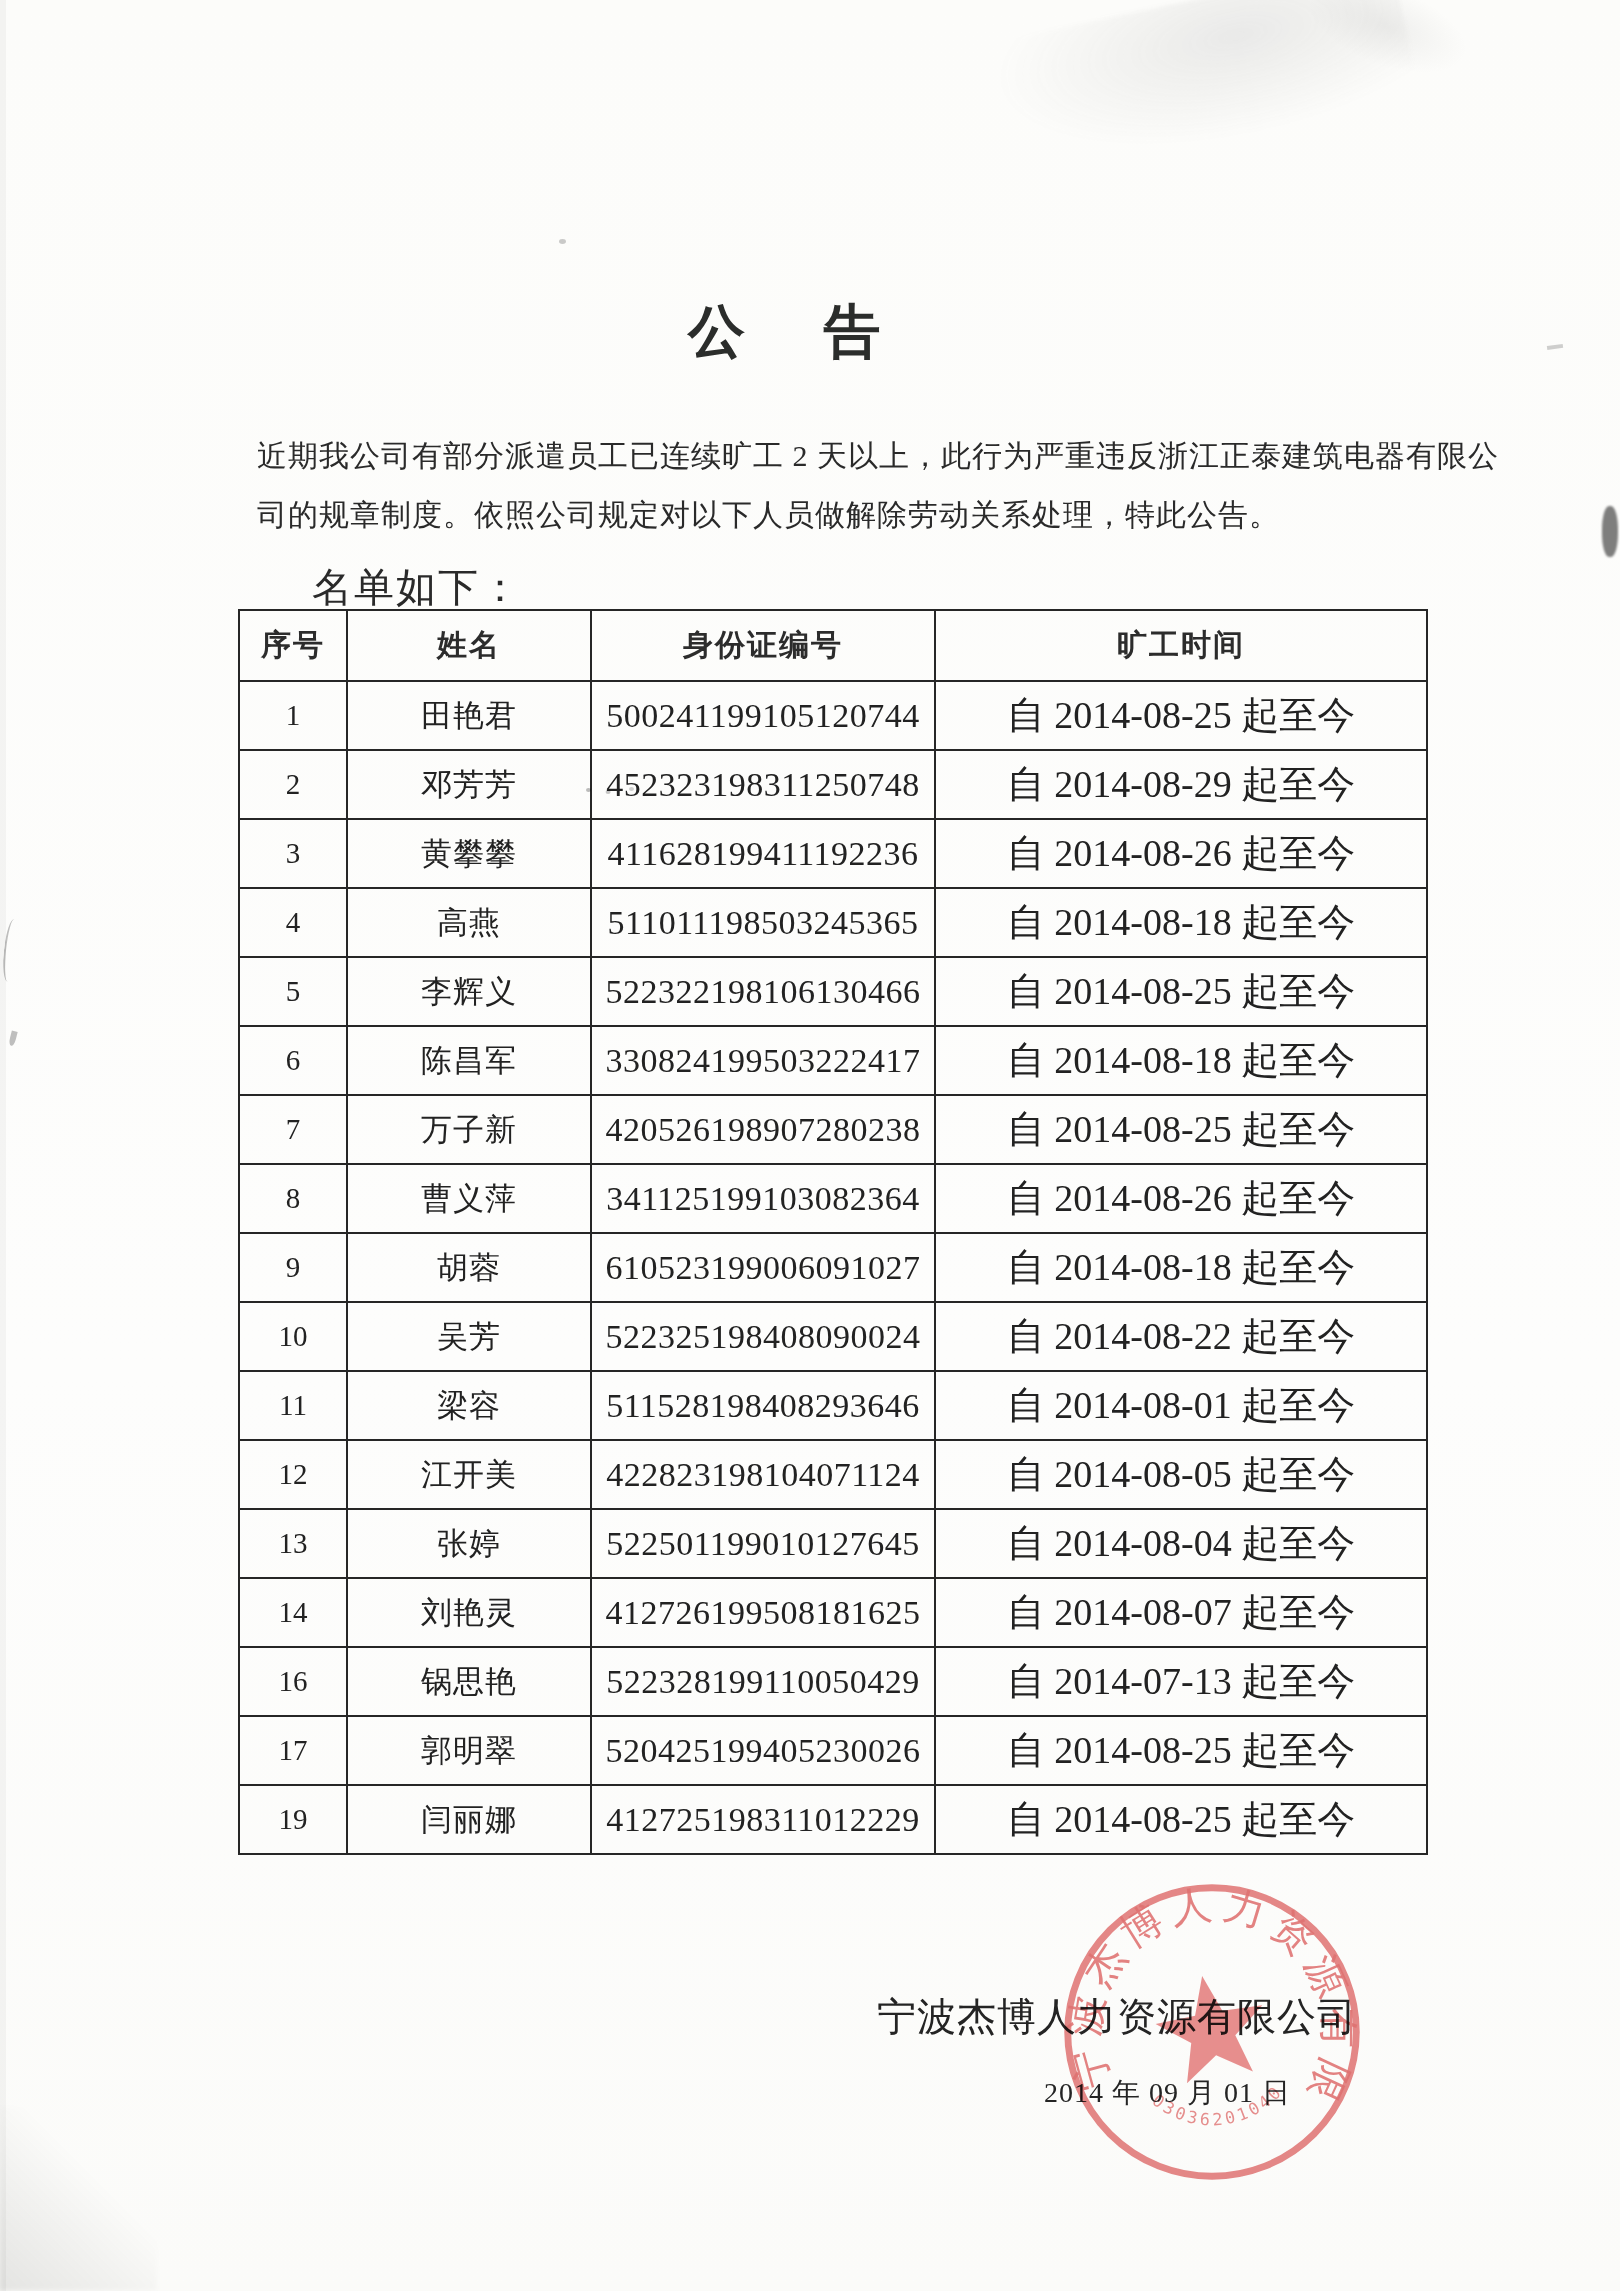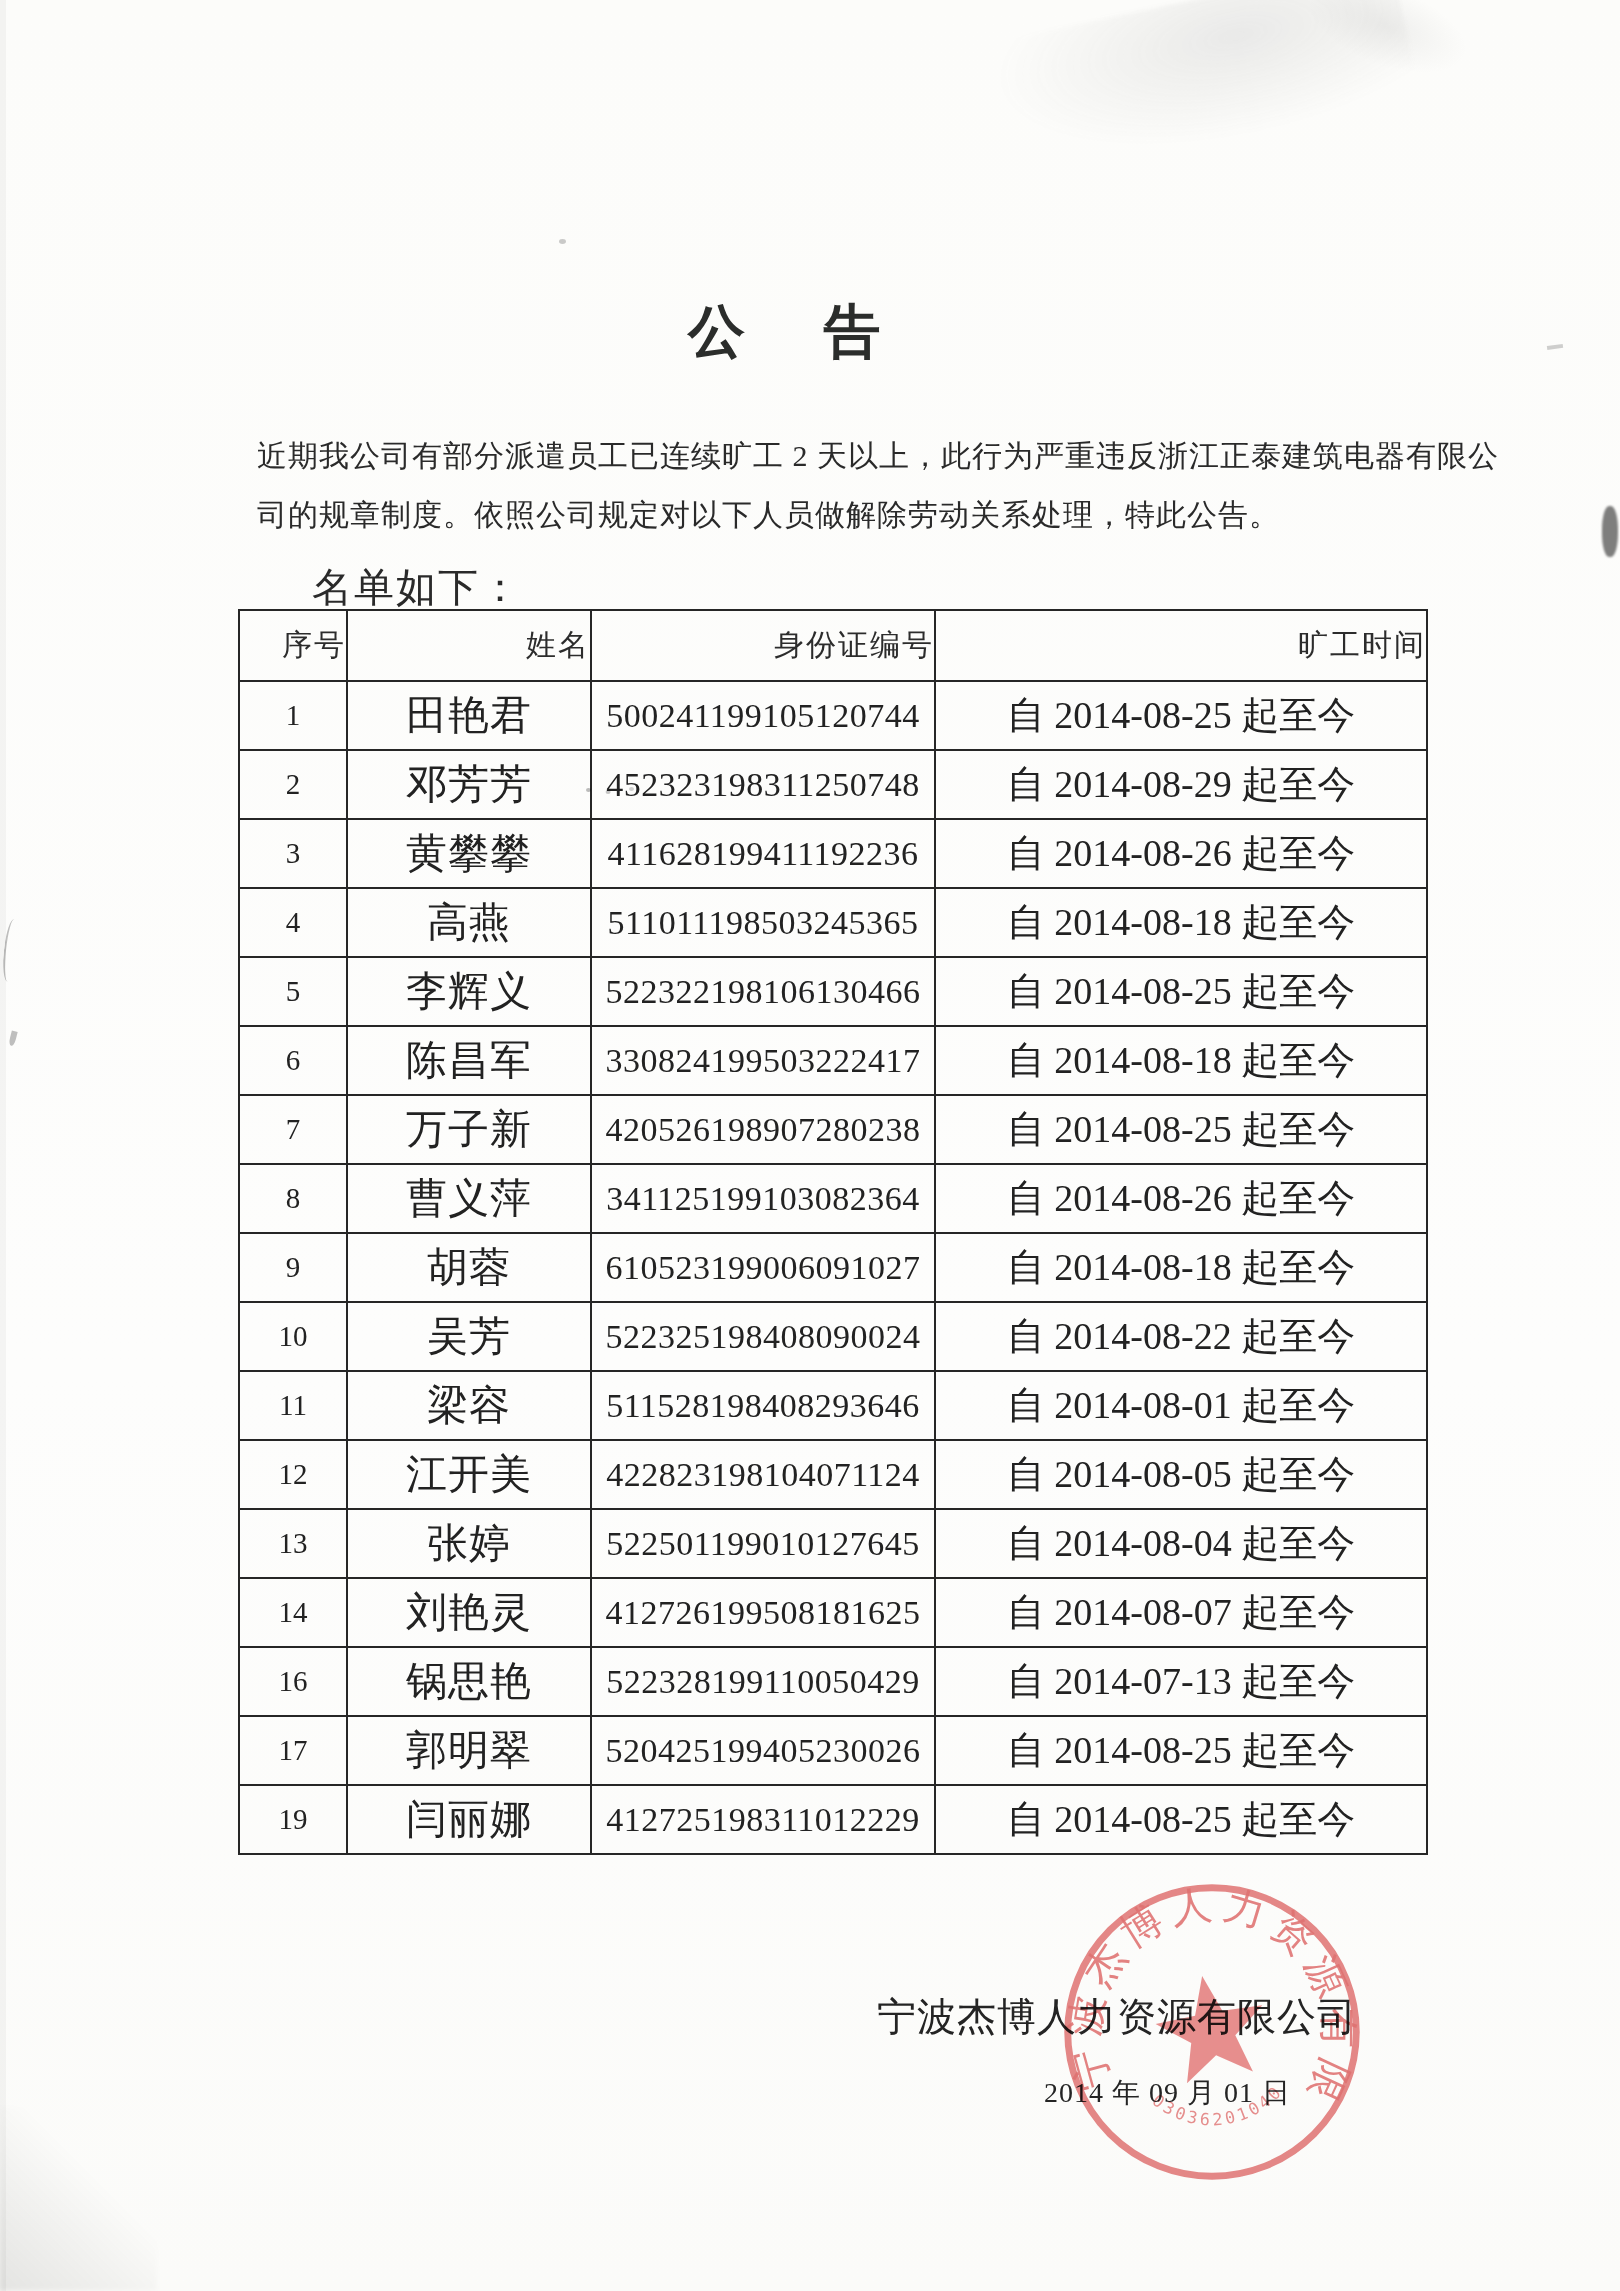--- a/index.html
+++ b/index.html
@@ -31,24 +31,24 @@
   }
   table.roster col.w0{width:108px;}
   table.roster col.w1{width:244px;}
   table.roster col.w2{width:344px;}
   table.roster col.w3{width:492px;}
   table.roster th,table.roster td{
     border:2px solid #262626;
     text-align:center;vertical-align:middle;
     padding:0;overflow:hidden;white-space:nowrap;
   }
-  table.roster th{height:69px;font-size:30px;font-weight:400;letter-spacing:2px;color:#2c2c2c;text-align:right;}
+  table.roster th{height:69px;font-size:30px;font-weight:700;letter-spacing:2px;color:#2c2c2c;}
   table.roster td{height:67px;color:#222;}
   table.roster td.c0{font-size:29px;}
-  table.roster td.c1{font-size:41px;letter-spacing:1px;}
+  table.roster td.c1{font-size:31px;letter-spacing:1px;}
   table.roster td.c2{font-size:34px;letter-spacing:0.5px;}
   table.roster td.c3{font-size:38px;font-family:Liberation Serif, serif;}
   
   .sig-company{position:absolute;left:877px;top:1990px;font-size:39px;letter-spacing:1px;color:#242424;white-space:nowrap;}
   .sig-date{position:absolute;left:1044px;top:2074px;font-size:28px;letter-spacing:1px;color:#242424;white-space:nowrap;}
   
   .stamp{
     position:absolute;left:1053px;top:1873px;width:318px;height:318px;
     mix-blend-mode:multiply;opacity:.85;pointer-events:none;
   }

